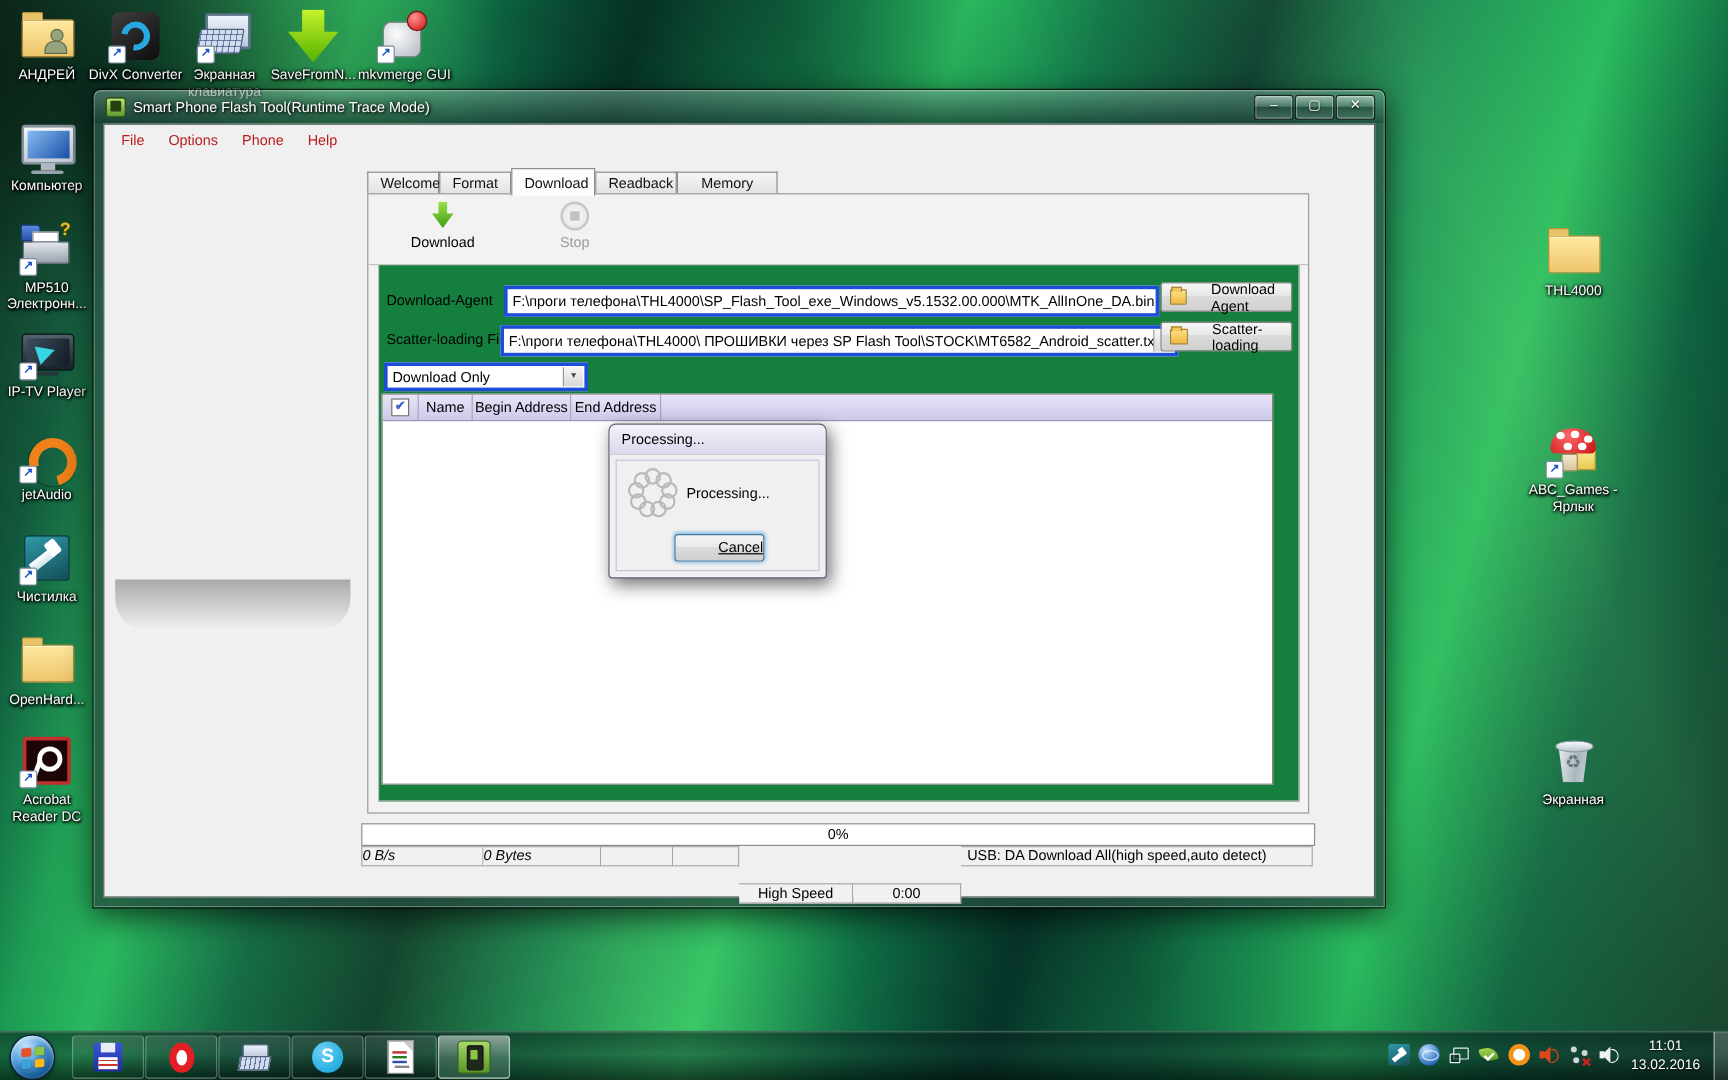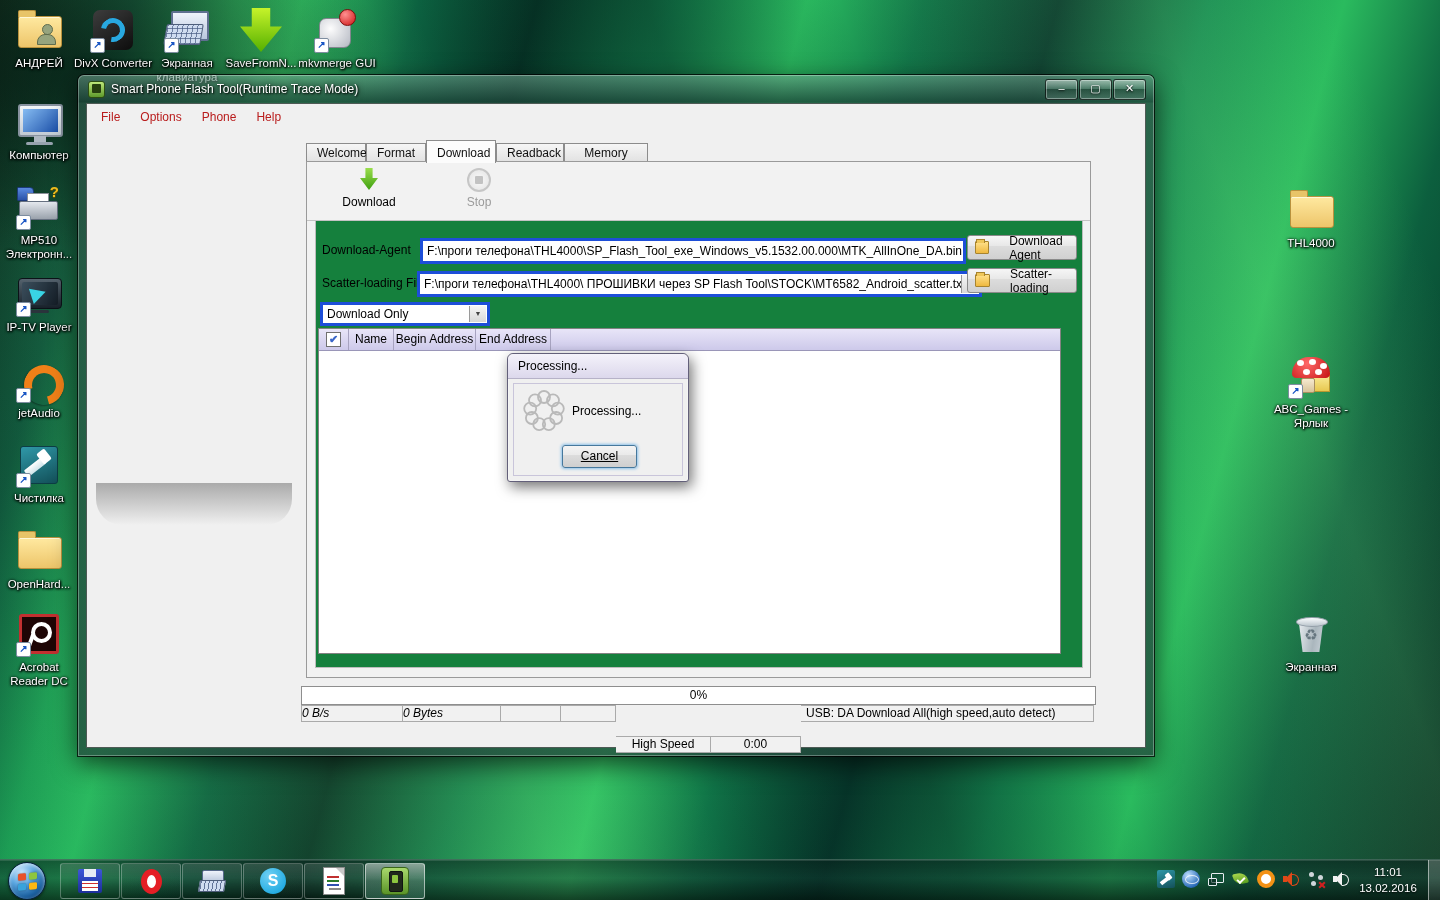--- a/index.html
+++ b/index.html
@@ -124,21 +124,21 @@
   .scell:first-child{border-left:1px solid #aaa;}
   .sr{text-align:left;padding-right:10px;font-style:italic;} .sccen{text-align:center;margin-top:31px;} .scl{text-align:left;padding-left:5px;}
   
   .dlg{position:absolute;left:507px;top:353px;width:180px;height:127px;background:#f0f0f0;border:1px solid #63607a;border-radius:6px 6px 3px 3px;
     box-shadow:3px 5px 14px rgba(0,0,0,.55),0 0 0 1px rgba(255,255,255,.35) inset;z-index:10;}
   .dlg-title{height:24px;border-radius:6px 6px 0 0;background:linear-gradient(#f4f2fa,#dcd8ec);border-bottom:1px solid #b6b2c8;
     font-size:12px;color:#000;line-height:24px;padding-left:10px;}
   .dlg-panel{position:absolute;left:5px;top:29px;width:168px;height:91px;border:1px solid #c9c5da;background:#f0f0f0;}
   .dlg-msg{position:absolute;left:58px;top:20px;font-size:12px;color:#000;}
   .dlg-cancel{position:absolute;left:48px;top:61px;width:73px;height:21px;background:linear-gradient(#f4f4f4,#e9e9e9 45%,#dcdcdc 45%,#cfcfcf);
-    border:1px solid #46789c;border-radius:3px;box-shadow:0 0 3px 1px #8cc0e8;font-size:12px;text-align:center;line-height:20px;cursor:default;text-decoration:underline;}
+    border:1px solid #46789c;border-radius:3px;box-shadow:0 0 3px 1px #8cc0e8;font-size:12px;text-align:right;line-height:20px;cursor:default;text-decoration:underline;}
   
   .taskbar{position:absolute;left:0;bottom:0;width:1440px;height:40px;
     background:linear-gradient(rgba(8,34,28,.62),rgba(16,52,44,.5) 45%,rgba(2,16,12,.72));
     border-top:1px solid rgba(160,220,200,.35);box-shadow:inset 0 1px 0 rgba(255,255,255,.12);}
   .orb{position:absolute;left:8px;top:2px;width:36px;height:36px;border-radius:50%;cursor:default;
     background:radial-gradient(circle at 35% 28%,#cfe9ff 0%,#5aa6e0 35%,#1b5f9e 68%,#0a2c52 100%);
     border:1px solid #071f38;box-shadow:inset 0 2px 4px rgba(255,255,255,.7),0 1px 3px rgba(0,0,0,.5);}
   .flag{position:absolute;left:9px;top:10px;width:19px;height:17px;transform:skewY(-6deg);}
   .flag i{position:absolute;width:8px;height:7px;border-radius:1.5px;box-shadow:0 0 2px rgba(0,0,0,.4);}
   .fq1{left:0;top:0;background:#e8502a;} .fq2{right:0;top:0;background:#8ec63f;}

